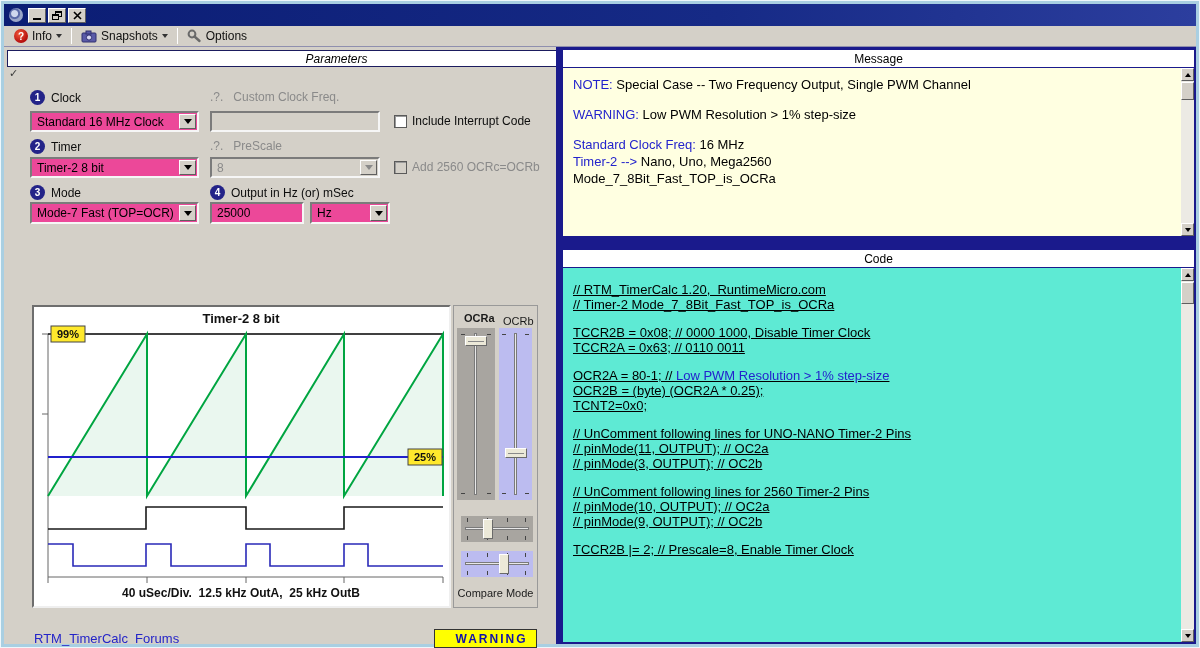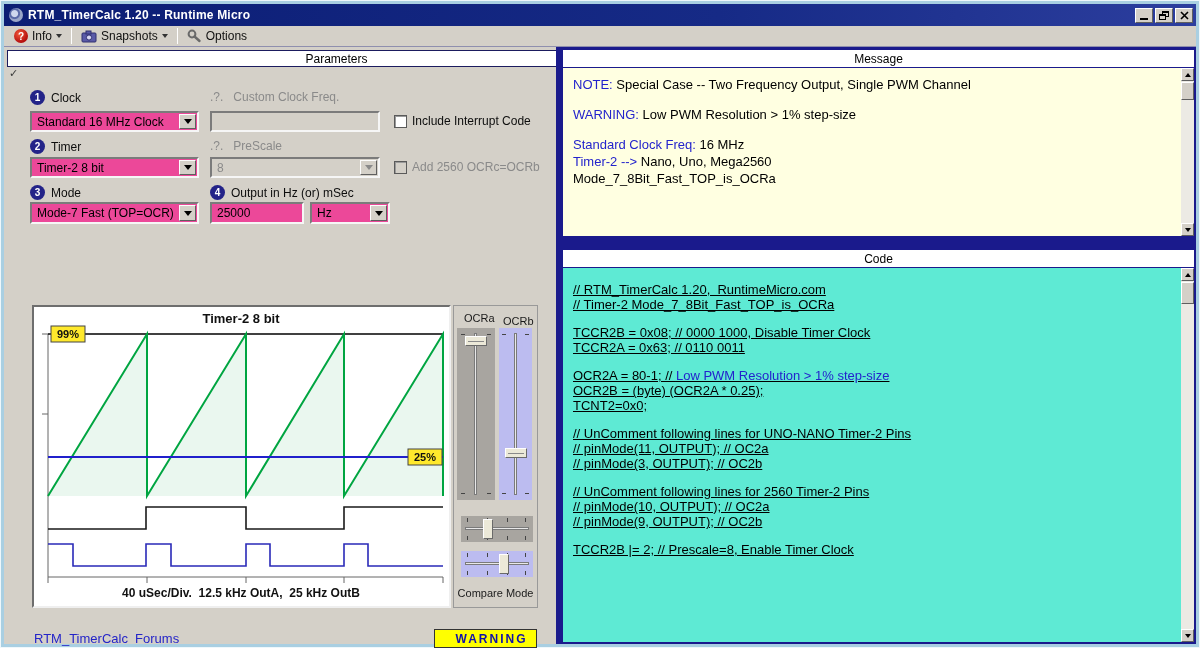--- a/index.html
+++ b/index.html
@@ -28,21 +28,21 @@
   .menu-item { display:flex; align-items:center; gap:4px; padding:0 6px; height:19px; }
   .menu-sep { width:1px; height:16px; background:#9a9a9a; border-right:1px solid #fff; margin:0 3px; }
   .icon-info { width:14px; height:14px; border-radius:50%; background:radial-gradient(circle at 38% 35%, #f25a3c, #b40d0d 70%);
                color:#fff; font-size:10px; font-weight:bold; display:flex; align-items:center; justify-content:center; }
   .tri-dn-sm { width:0; height:0; border-left:3px solid transparent; border-right:3px solid transparent; border-top:4px solid #333; }
 
   
   .left-region { position:absolute; left:4px; top:47px; width:552px; bottom:4px; background:#D4D0C8; }
   .panel-title { position:absolute; background:#fff; border:1px solid #1b1b5e; color:#000;
                  font-size:12px; display:flex; align-items:center; justify-content:center; }
-  #params-header { left:3px; top:3px; width:659px; height:17px; }
+  #params-header { left:3px; top:3px; width:659px; height:17px;font-style:italic; }
   .checkmark { position:absolute; left:5px; top:20px; font-size:11px; color:#3a3a3a; }
 
   .flabel { position:absolute; font-size:12px; color:#0d0d0d; display:flex; align-items:center; gap:6px; white-space:pre; }
   .flabel.gray { color:#8a8a8a; }
   .numbadge { width:15px; height:15px; border-radius:50%; background:#232388; color:#fff; font-size:10px;
               font-weight:bold; display:inline-flex; align-items:center; justify-content:center; }
   .sunken { position:absolute; background:#ec4899; border:2px solid; border-color:#7b7b7b #f6f6f6 #f6f6f6 #7b7b7b;
             font-size:12px; color:#000; display:flex; align-items:center; padding-left:5px; }
   .sunken.disabled { background:#D4D0C8; color:#8a8a8a; }
   .ddbtn { position:absolute; right:1px; top:1px; bottom:1px; width:17px; background:#D4D0C8;
@@ -105,21 +105,20 @@
   .tri-up-s { width:0; height:0; border-left:3px solid transparent; border-right:3px solid transparent; border-bottom:4px solid #000; }
   .tri-dn-s { width:0; height:0; border-left:3px solid transparent; border-right:3px solid transparent; border-top:4px solid #000; }
 </style>
 </head>
 <body>
 
 <div id="window">
 
   <div class="titlebar">
     <div class="title-icon"></div>
-    <div class="title-text">RTM_TimerCalc 1.20 -- Runtime Micro</div>
     <div class="tb-btns">
       <div class="tb-btn">
           <div class="glyph-min"></div>
         </div>
       <div class="tb-btn">
         <div class="glyph-restore">
             <div class="r1"></div>
             <div class="r2"></div>
           </div>
       </div>
@@ -252,21 +251,21 @@
         </g>
         <g>
           <rect x="374" y="142" width="34" height="16" fill="#FFE92C" stroke="#444"></rect>
           <text x="391" y="154" text-anchor="middle" font-size="11" font-weight="bold" fill="#111">25%</text>
         </g>
         <text x="207" y="290" text-anchor="middle" font-size="12" font-weight="bold" fill="#111" style="white-space:pre">40 uSec/Div.  12.5 kHz OutA,  25 kHz OutB</text>
       </svg>
     </div>
 
     <div class="slgroup">
-      <div class="sl-label" style="left:10px; top:6px;">OCRa</div>
+      <div class="sl-label" style="left:10px; top:6px;font-weight:bold;">OCRa</div>
       <div class="sl-label" style="left:49px; top:9px;">OCRb</div>
 
       <div class="vslider gray-bg" style="left:3px; width:38px;">
         <span class="vtick" style="left:4px; top:6px;"></span>
           <span class="vtick" style="right:4px; top:6px;"></span>
         <span class="vtick" style="left:4px; bottom:6px;"></span>
           <span class="vtick" style="right:4px; bottom:6px;"></span>
         <div class="track"></div>
         <div class="vthumb" style="top:8px;"></div>
       </div>

